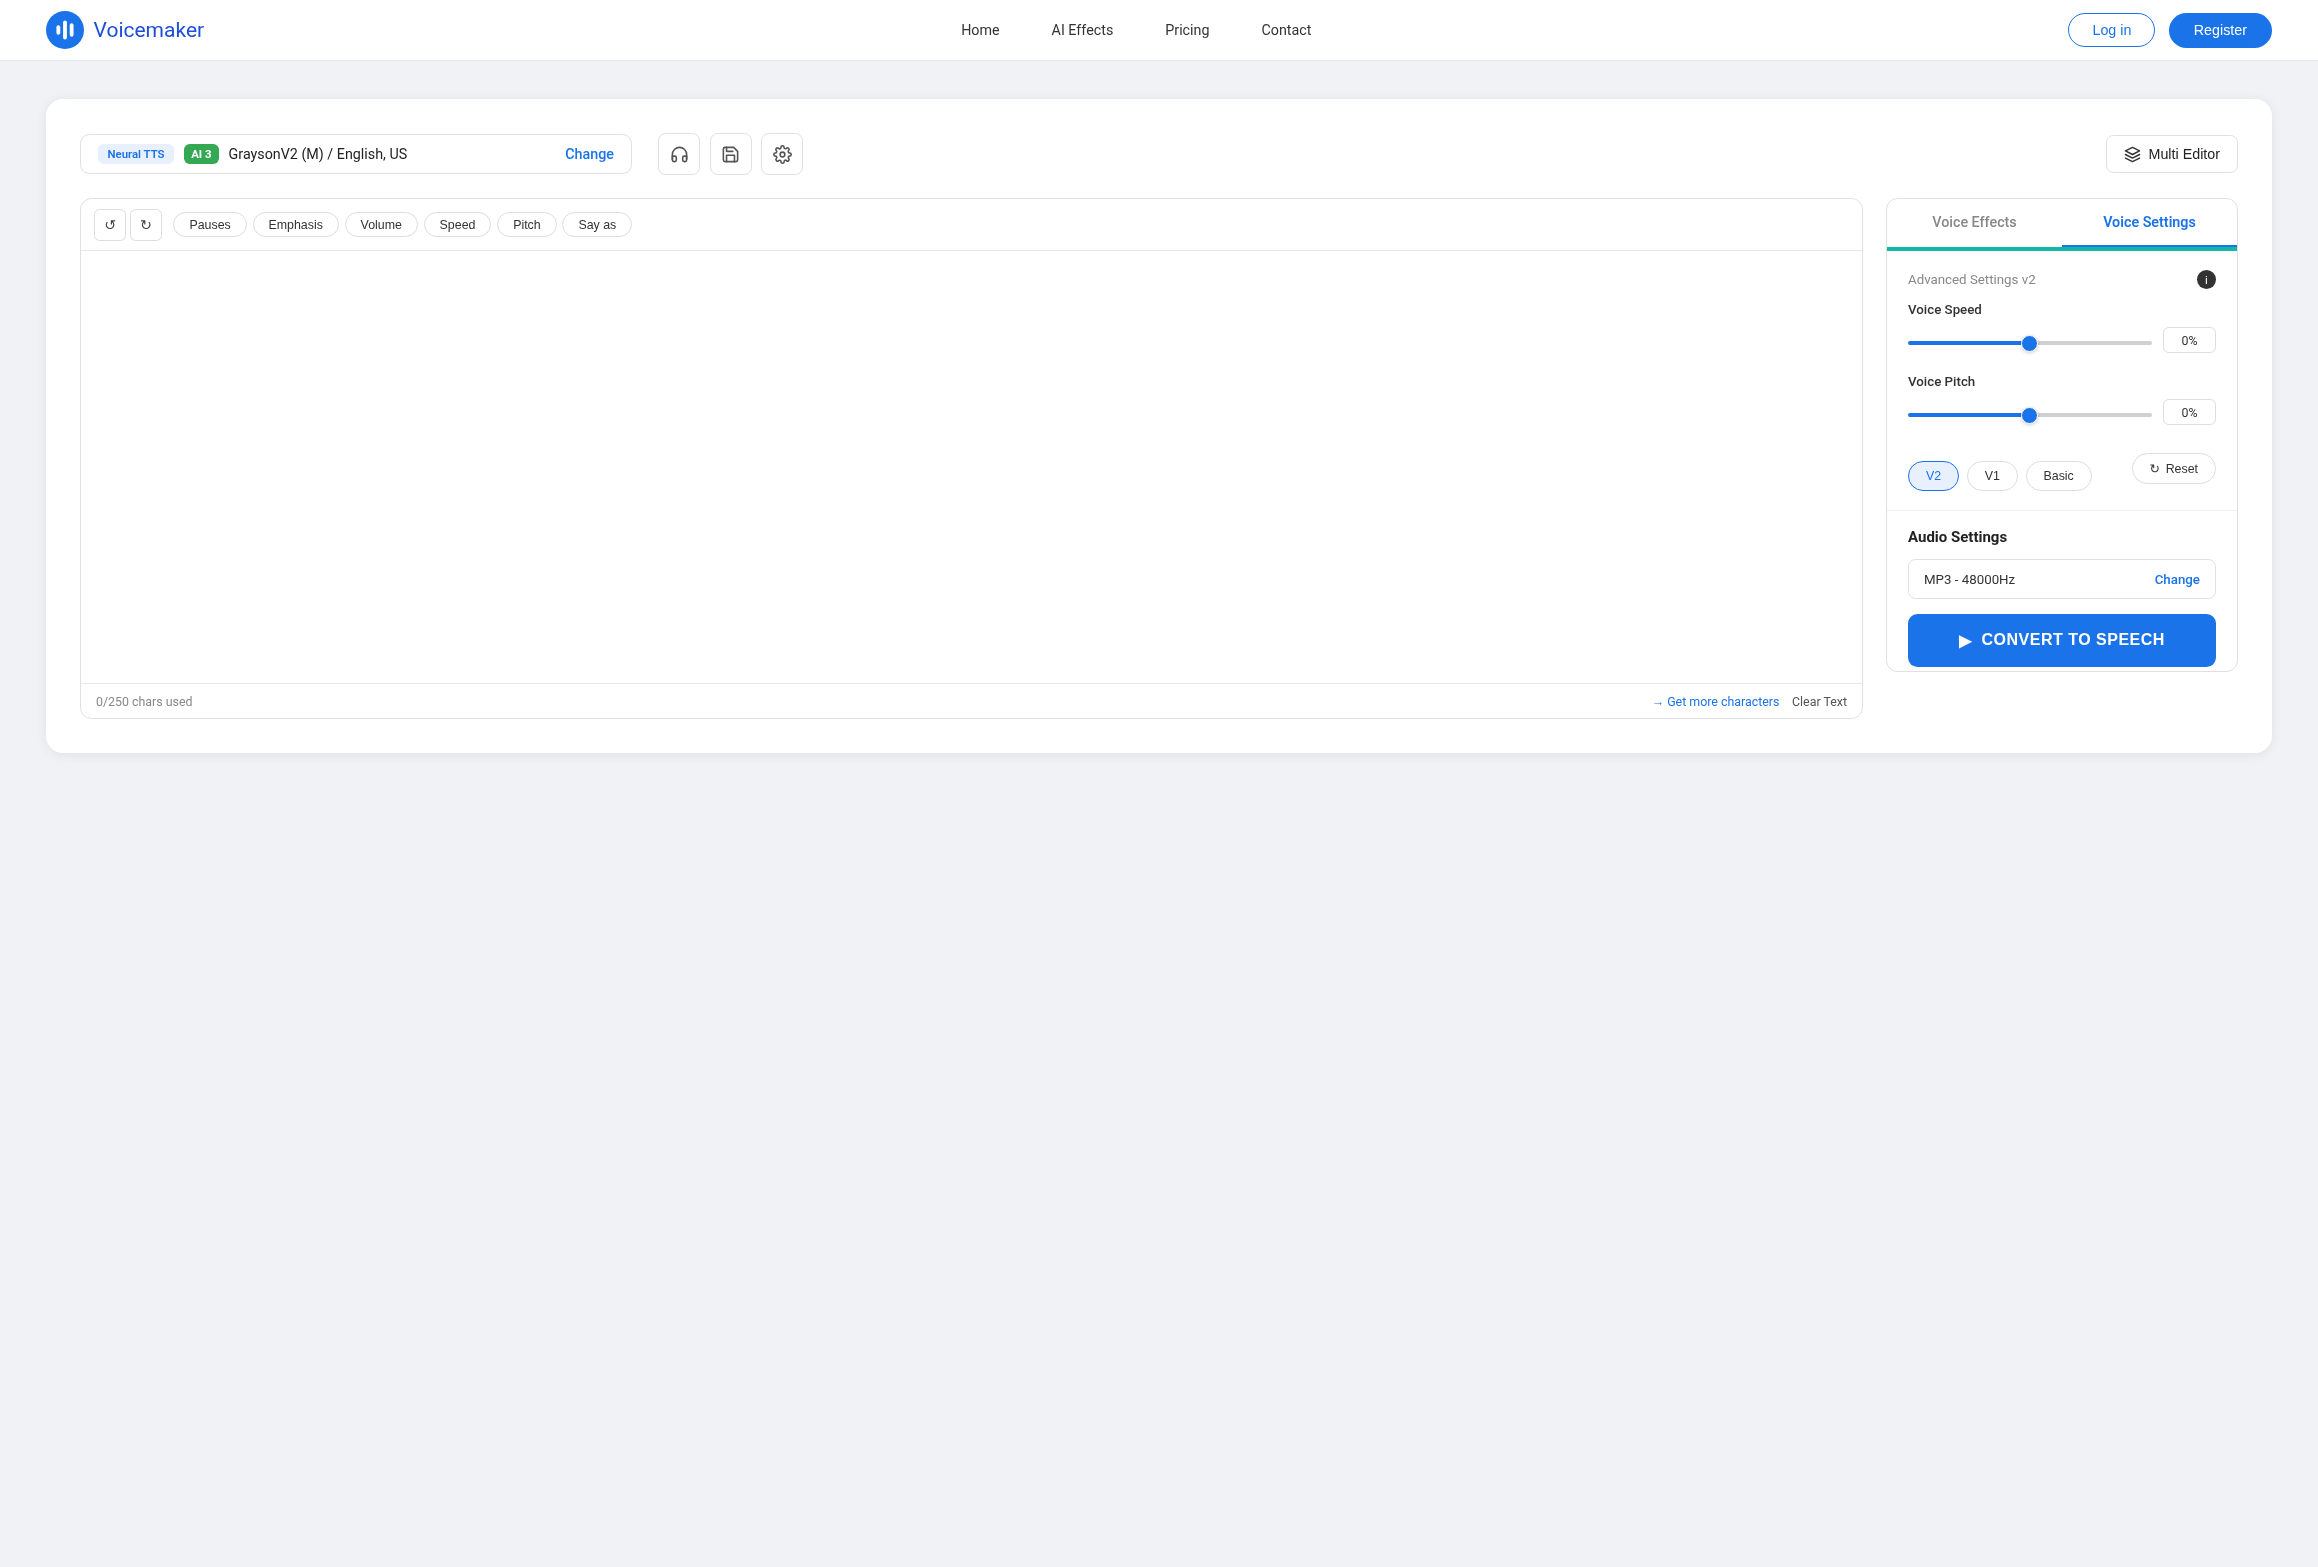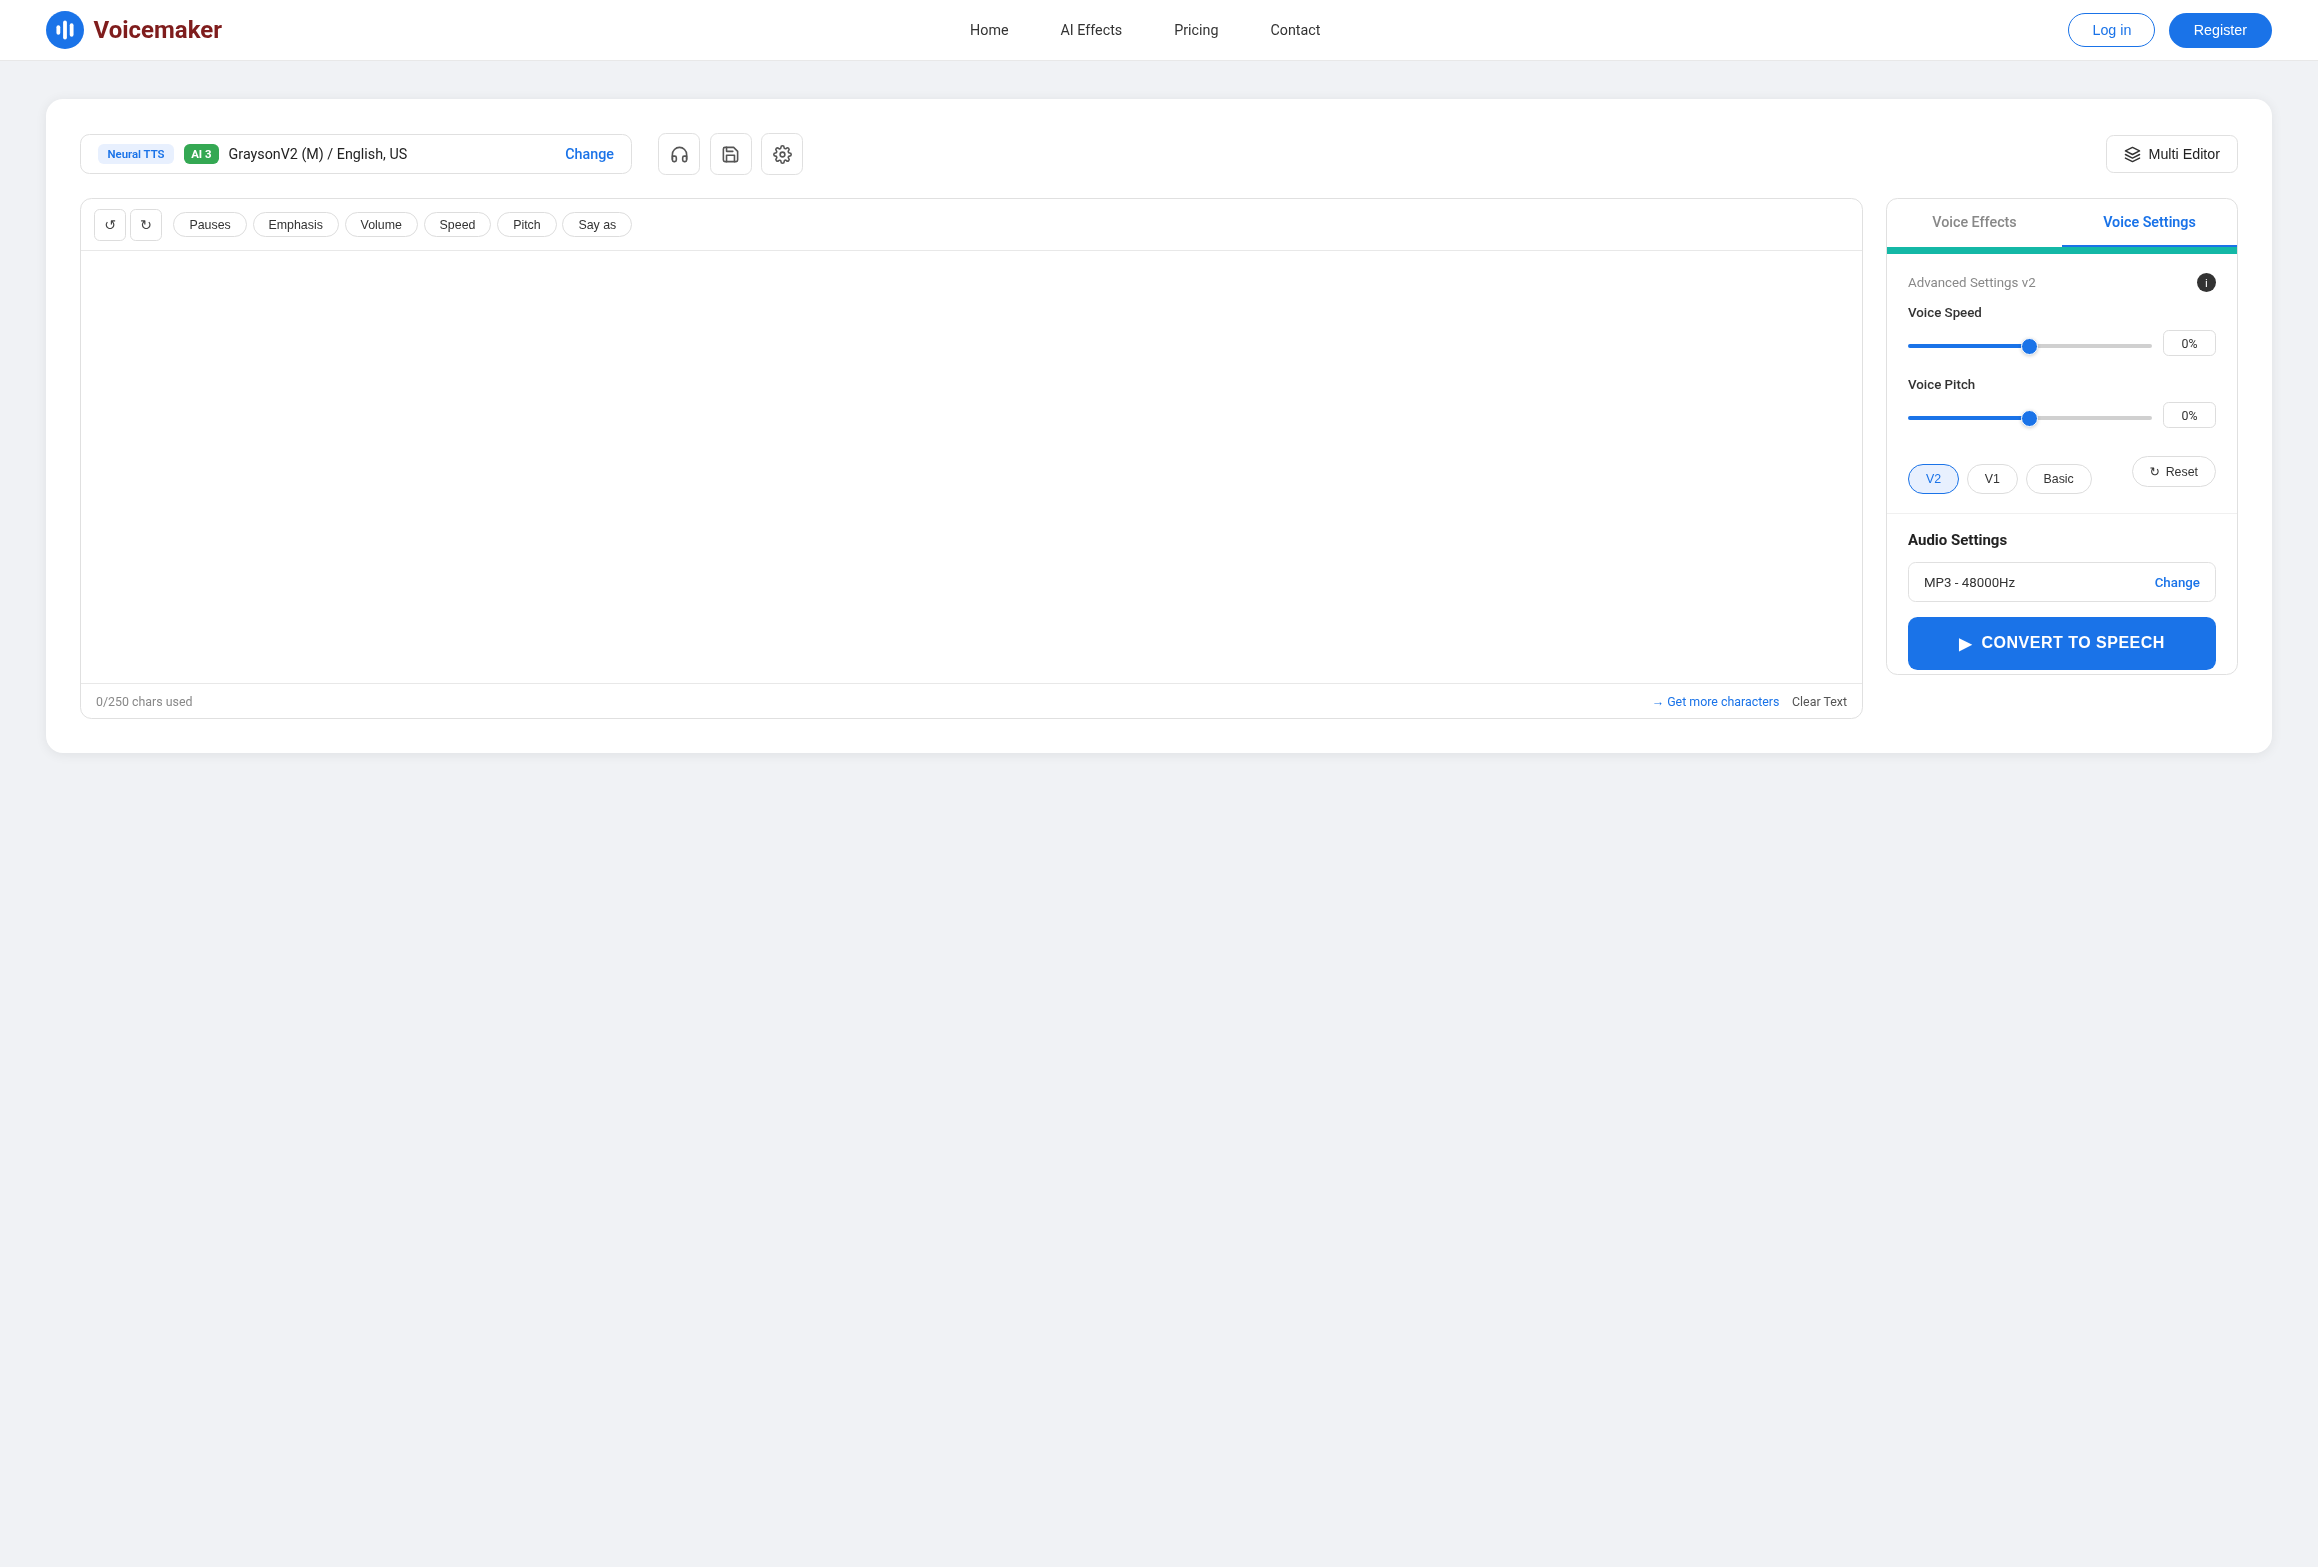--- a/index.html
+++ b/index.html
@@ -22,23 +22,23 @@
     .logo-area {
       display: flex;
       align-items: center;
       gap: 9.5px;
     }
     .logo-icon {
       width: 38px;
       height: 38px;
     }
     .logo-text {
-      font-size: 24px;
-      font-weight: 700;
-      color: #7f1d1d;
+      font-size: 21px;
+      font-weight: 400;
+      color: #1d4ed8;
     }
     .nav-links {
       display: flex;
       align-items: center;
       gap: 52px;
     }
     .nav-link {
       color: #333;
       font-size: 14.3px;
       cursor: pointer;
@@ -252,21 +252,21 @@
     .settings-panel {
       width: 352px;
       min-width: 323px;
       border: 1px solid #e0e0e0;
       border-radius: 11.4px;
       overflow: hidden;
       background: #fff;
     }
     .settings-tabs {
       display: flex;
-      border-bottom: 7px solid #14b8a6;
+      border-bottom: 4px solid #14b8a6;
     }
     .settings-tab {
       flex: 1;
       text-align: center;
       padding: 15px 0;
       font-size: 14.3px;
       cursor: pointer;
       color: #888;
       font-weight: 500;
     }

